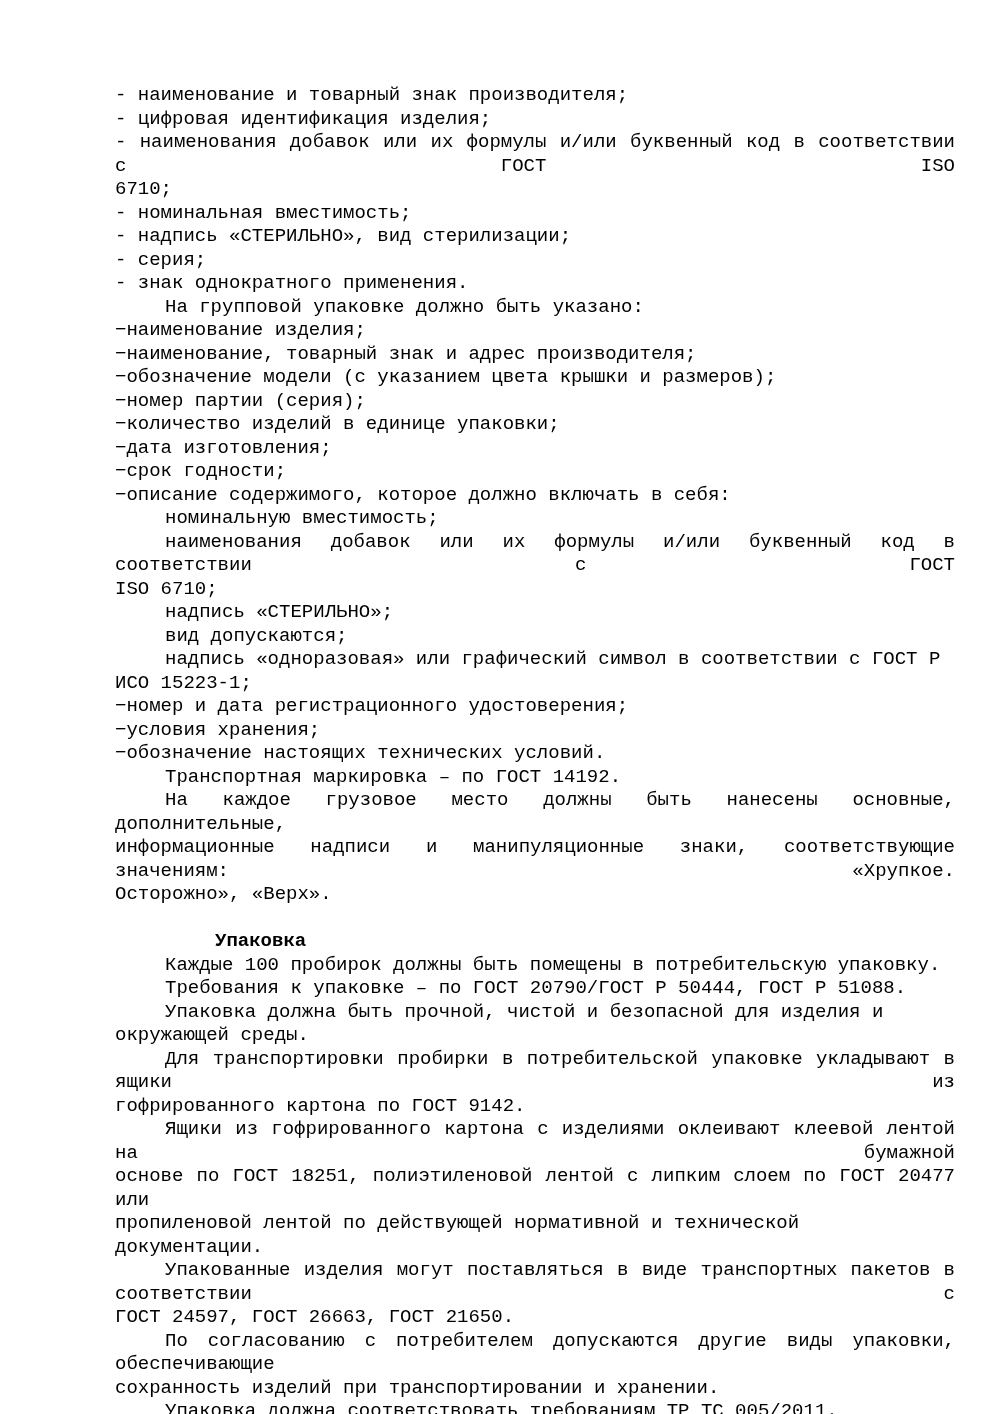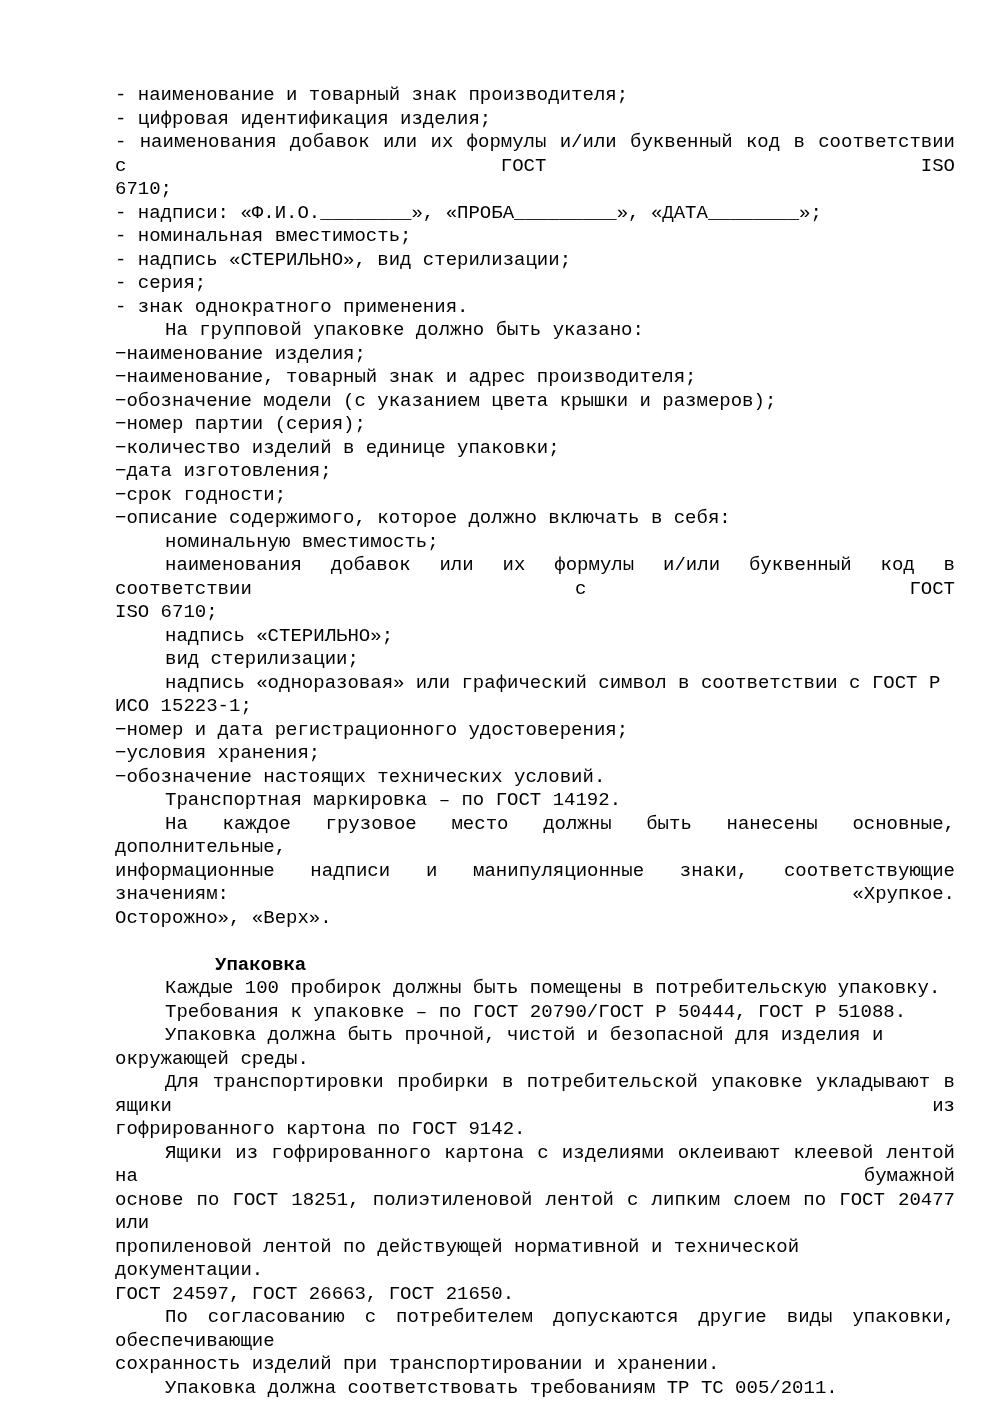--- a/index.html
+++ b/index.html
@@ -44,23 +44,20 @@
         <div class="ln first">- наименование и товарный знак производителя;</div>
       </div>
       <div class="p list">
         <div class="ln first">- цифровая идентификация изделия;</div>
       </div>
       <div class="p list">
         <div class="ln first j">- наименования добавок или их формулы и/или буквенный код в соответствии с ГОСТ ISO</div>
         <div class="ln">6710;</div>
       </div>
       <div class="p list">
-        <div class="ln first">- надписи: «Ф.И.О.________», «ПРОБА_________», «ДАТА________»;</div>
-      </div>
-      <div class="p list">
         <div class="ln first">- номинальная вместимость;</div>
       </div>
       <div class="p list">
         <div class="ln first">- надпись «СТЕРИЛЬНО», вид стерилизации;</div>
       </div>
       <div class="p list">
         <div class="ln first">- серия;</div>
       </div>
       <div class="p list">
         <div class="ln first">- знак однократного применения.</div>
@@ -96,21 +93,21 @@
         <div class="ln first">номинальную вместимость;</div>
       </div>
       <div class="p para">
         <div class="ln first j">наименования добавок или их формулы и/или буквенный код в соответствии с ГОСТ</div>
         <div class="ln">ISO 6710;</div>
       </div>
       <div class="p para">
         <div class="ln first">надпись «СТЕРИЛЬНО»;</div>
       </div>
       <div class="p para">
-        <div class="ln first">вид стерилизации;</div>
+        <div class="ln first">вид допускаются;</div>
       </div>
       <div class="p para">
         <div class="ln first">надпись «одноразовая» или графический символ в соответствии с ГОСТ Р ИСО 15223-1;</div>
       </div>
       <div class="p list">
         <div class="ln first">−номер и дата регистрационного удостоверения;</div>
       </div>
       <div class="p list">
         <div class="ln first">−условия хранения;</div>
       </div>
@@ -141,20 +138,21 @@
       <div class="p para">
         <div class="ln first j">Для транспортировки пробирки в потребительской упаковке укладывают в ящики из</div>
         <div class="ln">гофрированного картона по ГОСТ 9142.</div>
       </div>
       <div class="p para">
         <div class="ln first j">Ящики из гофрированного картона с изделиями оклеивают клеевой лентой на бумажной</div>
         <div class="ln j">основе по ГОСТ 18251, полиэтиленовой лентой с липким слоем по ГОСТ 20477 или</div>
         <div class="ln">пропиленовой лентой по действующей нормативной и технической документации.</div>
       </div>
       <div class="p para">
+        <div class="ln first j">Упакованные изделия могут поставляться в виде транспортных пакетов в соответствии с</div>
         <div class="ln">ГОСТ 24597, ГОСТ 26663, ГОСТ 21650.</div>
       </div>
       <div class="p para">
         <div class="ln first j">По согласованию с потребителем допускаются другие виды упаковки, обеспечивающие</div>
         <div class="ln">сохранность изделий при транспортировании и хранении.</div>
       </div>
       <div class="p para">
         <div class="ln first">Упаковка должна соответствовать требованиям ТР ТС 005/2011.</div>
       </div>
       <div class="p spacer"></div>

